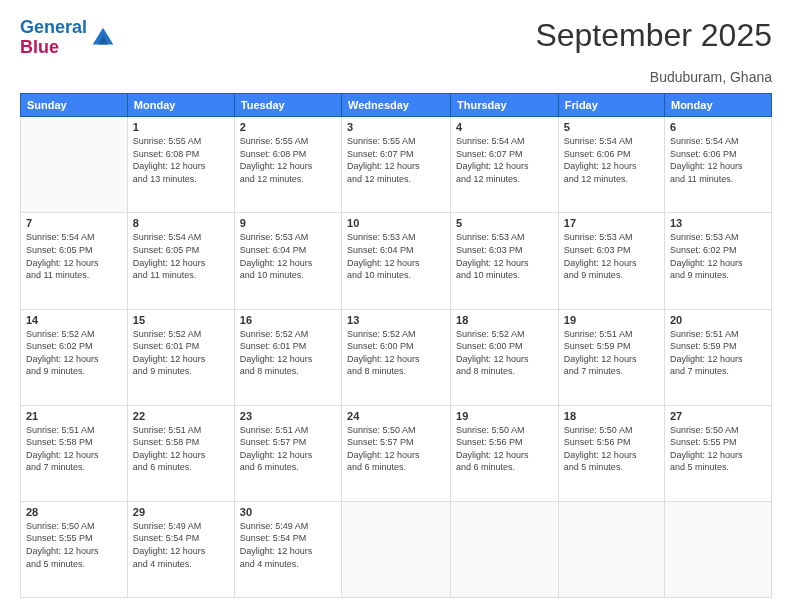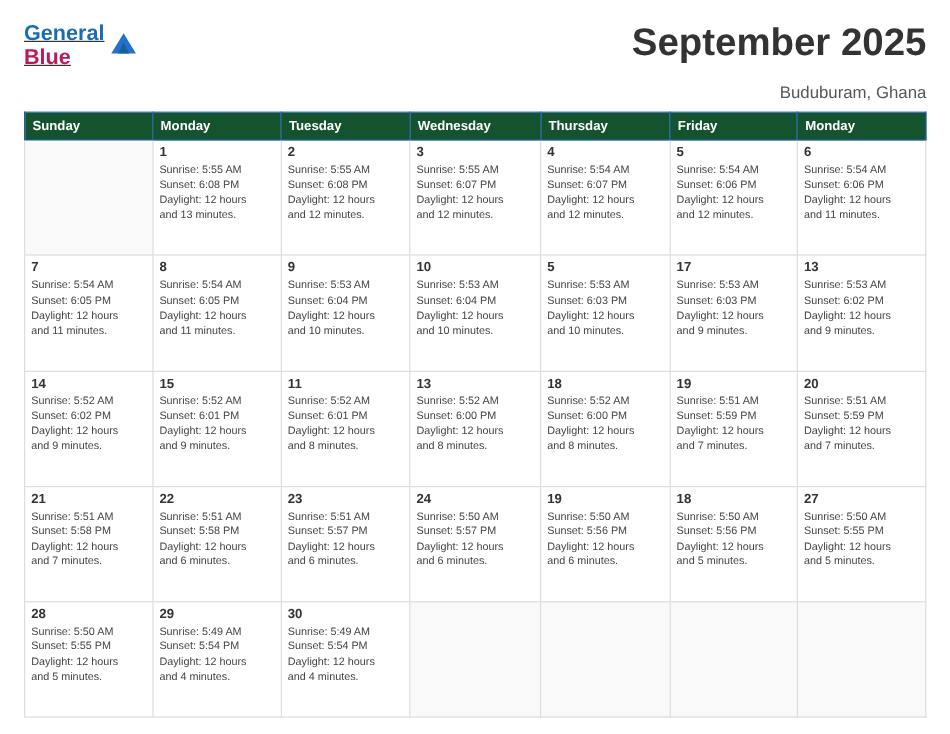--- a/index.html
+++ b/index.html
@@ -26,53 +26,52 @@
     .logo {
       display: flex;
       align-items: center;
       gap: 0px;
     }
     .logo-text {
       font-size: 18px;
       font-weight: bold;
       color: #333;
       line-height: 1.1;
-      text-decoration: underline;
     }
     .logo-text span {
       color: #1a6db5;
     }
     .logo-icon {
       width: 28px;
       height: 28px;
       margin-left: 2px;
     }
     .title-block {
       text-align: right;
     }
     .month-title {
       font-size: 32px;
-      font-weight: bold;
+      font-weight: normal;
       color: #333;
       line-height: 1.1;
     }
     .location {
       font-size: 14px;
       color: #555;
       margin-top: 16px;
     }
     .calendar {
       flex: 1;
       border: 1px solid #ccc;
       border-collapse: collapse;
       width: 100%;
       font-size: 10px;
     }
     .calendar th {
-      background-color: #14532d;
+      background-color: #3b82f6;
       color: #fff;
       text-align: left;
       padding: 5px 6px;
       font-size: 11px;
       font-weight: bold;
       border: 1px solid #1a5fa0;
     }
     .calendar td {
       border: 1px solid #ddd;
       vertical-align: top;
@@ -243,21 +242,21 @@
 and 9 minutes.</div>
           </td>
           <td>
             <span class="day-num">15</span>
             <div class="day-info" style="white-space: pre-line;">Sunrise: 5:52 AM
 Sunset: 6:01 PM
 Daylight: 12 hours
 and 9 minutes.</div>
           </td>
           <td>
-            <span class="day-num">11</span>
+            <span class="day-num">16</span>
             <div class="day-info" style="white-space: pre-line;">Sunrise: 5:52 AM
 Sunset: 6:01 PM
 Daylight: 12 hours
 and 8 minutes.</div>
           </td>
           <td>
             <span class="day-num">13</span>
             <div class="day-info" style="white-space: pre-line;">Sunrise: 5:52 AM
 Sunset: 6:00 PM
 Daylight: 12 hours

